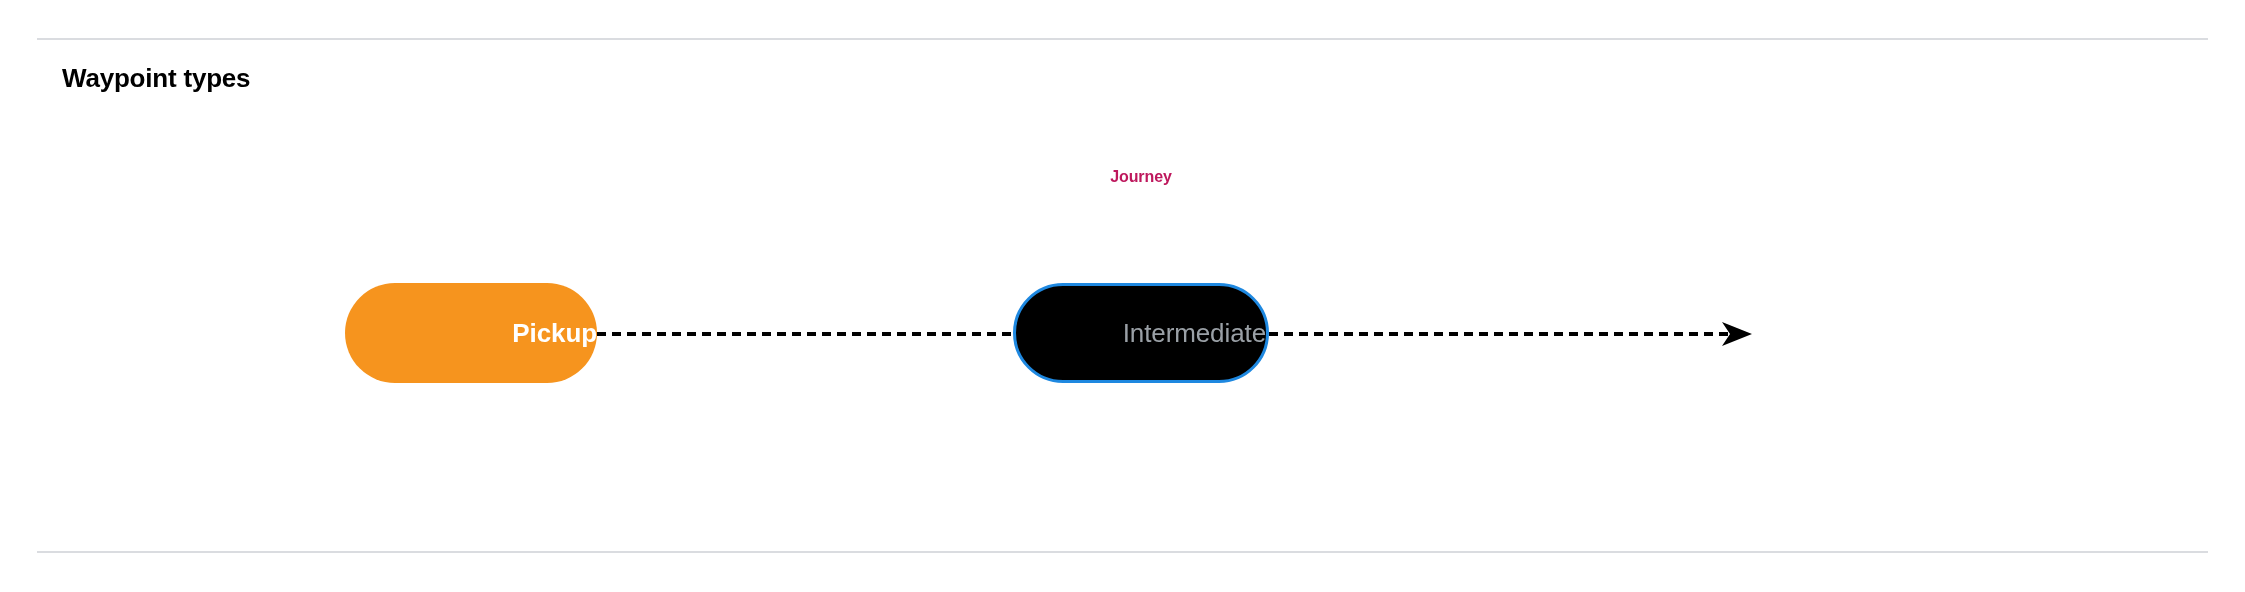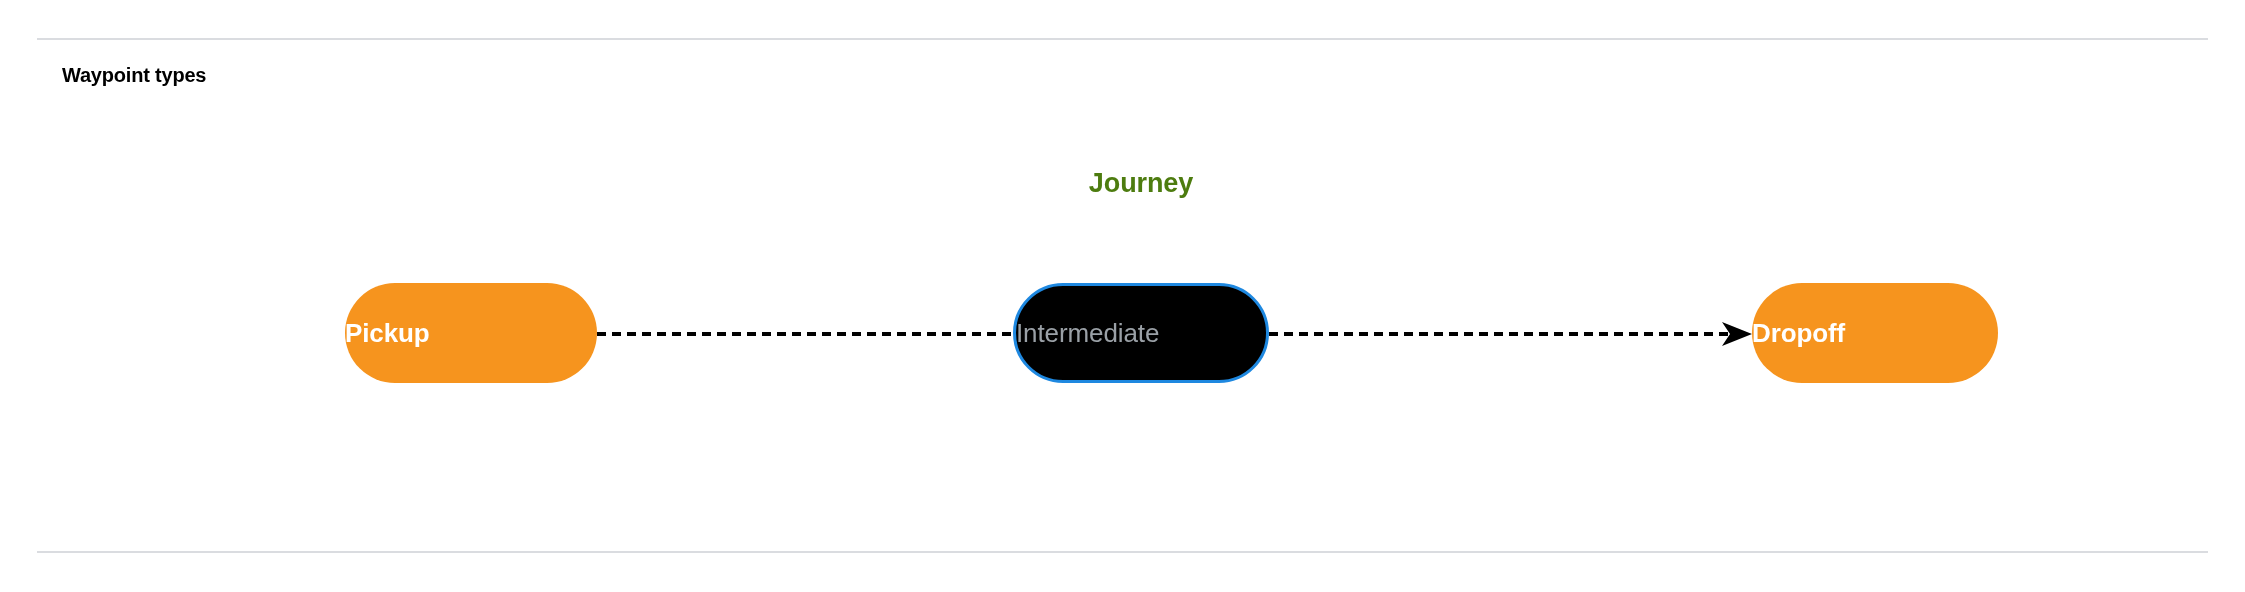--- a/index.html
+++ b/index.html
@@ -33,21 +33,21 @@
     background: #dadce0;
   }
   .divider-top    { top: 38px; }
   .divider-bottom { top: 551px; }
 
   
   .page-title {
     position: absolute;
     left: 62px;
     top: 63px;
-    font-size: 20px;
+    font-size: 26px;
     font-weight: bold;
     color: #000000;
     letter-spacing: -0.2px;
     line-height: 1.2;
     white-space: nowrap;
   }
 
   
   .diagram {
     position: absolute;
@@ -56,44 +56,44 @@
     width: 2245px;
     height: 330px;
   }
 
   .journey-label {
     position: absolute;
     left: 1013px;
     top: 58px;
     width: 256px;
     text-align: center;
-    font-size: 27px;
+    font-size: 16px;
     font-weight: bold;
-    color: #4d7c0f;
+    color: #be185d;
     letter-spacing: -0.1px;
     white-space: nowrap;
   }
 
   
   .connectors {
     position: absolute;
     left: 0;
     top: 0;
     width: 2245px;
     height: 330px;
   }
 
   
   .node {
     position: absolute;
     height: 100px;
     border-radius: 50px;
     display: flex;
     align-items: center;
-    justify-content: flex-start;
+    justify-content: flex-end;
     box-sizing: border-box;
     white-space: nowrap;
   }
 
   .node-terminal {
     background: #f6941e;
     color: #ffffff;
     font-size: 26px;
     font-weight: bold;
     letter-spacing: -0.1px;
@@ -132,21 +132,18 @@
     </svg>
 
     <div class="node node-terminal node-pickup">
       <span>Pickup</span>
     </div>
 
     <div class="node node-intermediate">
       <span>Intermediate</span>
     </div>
 
-    <div class="node node-terminal node-dropoff">
-      <span>Dropoff</span>
-    </div>
 
   </div>
 
   <div class="divider divider-bottom"></div>
 
 </div>
 
 </body></html>

